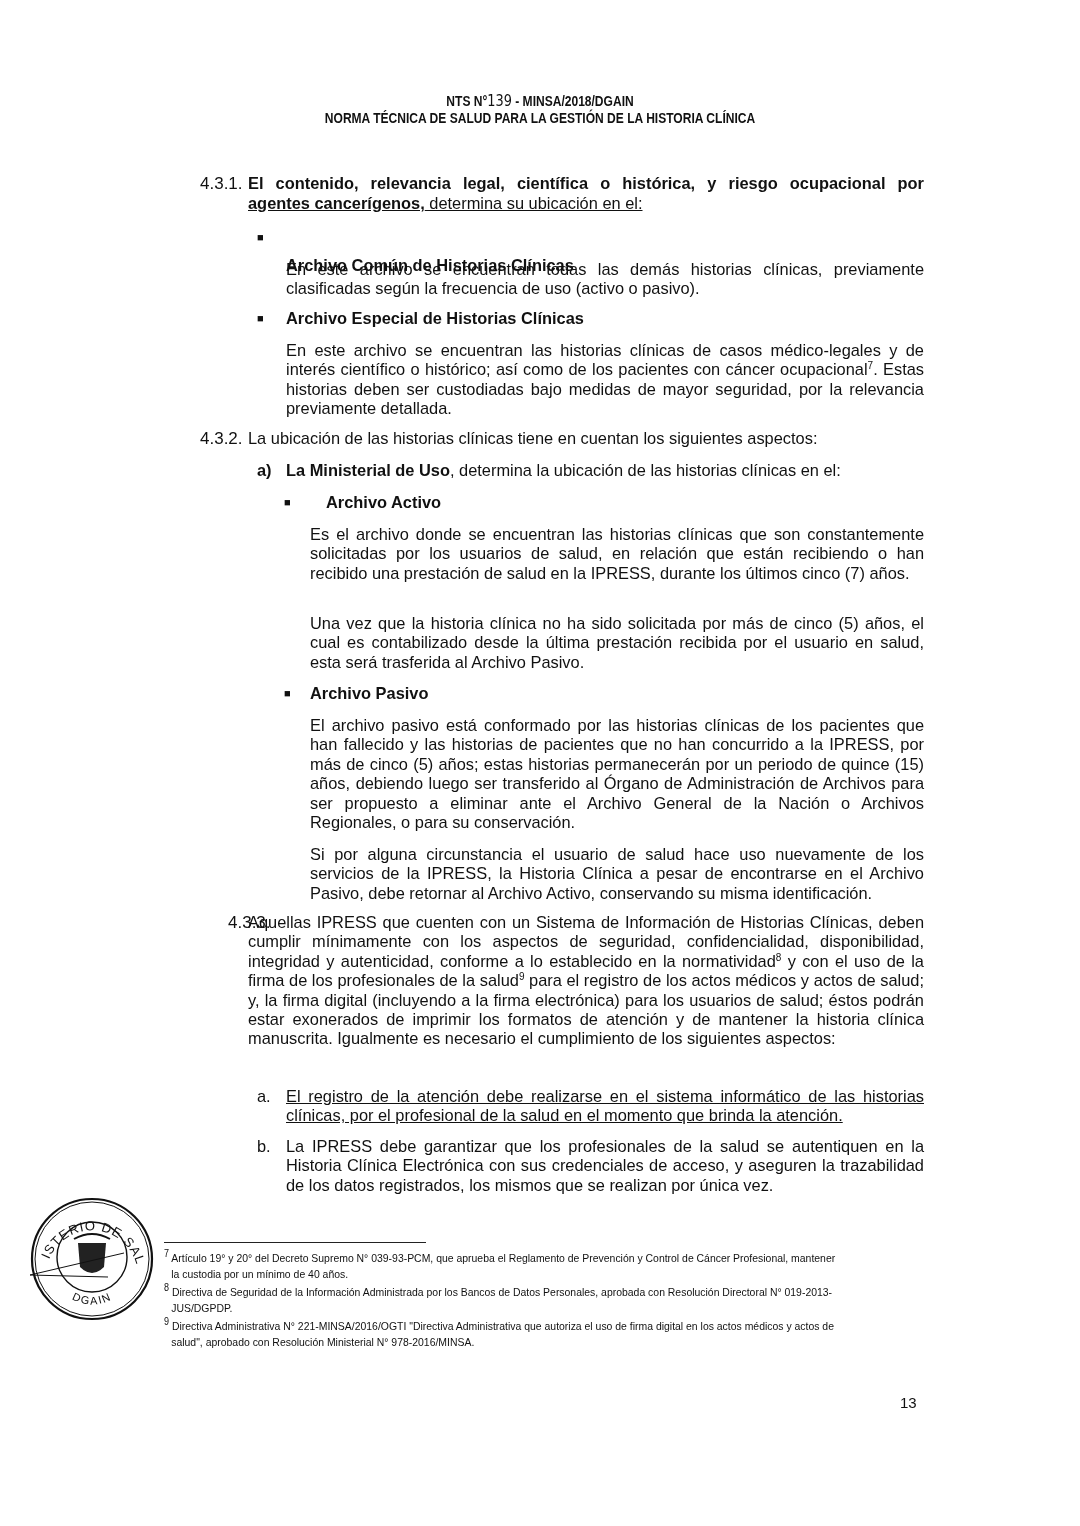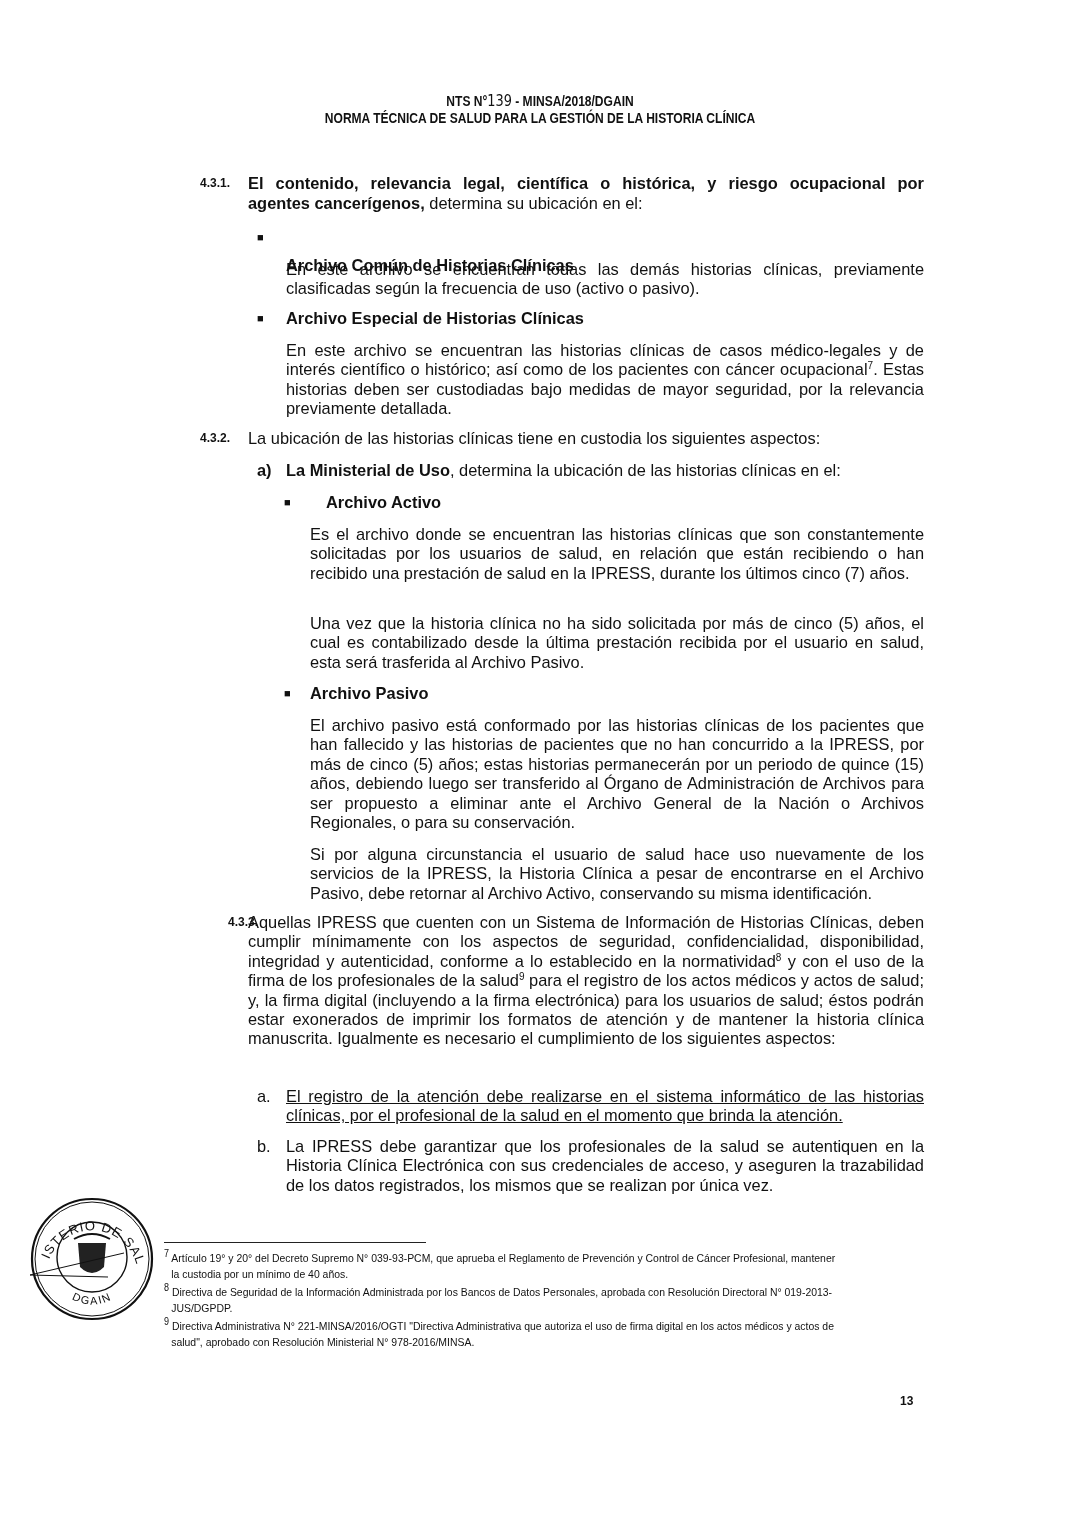--- a/index.html
+++ b/index.html
@@ -6,53 +6,53 @@
   body { width: 1080px; height: 1526px; position: relative; overflow: hidden;
          font-family: "Liberation Sans", sans-serif; color: #111; }
   .hdr { position: absolute; left: 0; width: 1080px; text-align: center;
          font-family: "Liberation Sans", sans-serif; font-weight: bold; font-size: 14px;
          transform: scaleX(0.86); transform-origin: 540px 0; }
   .hdr1 { top: 92px; }
   .hdr2 { top: 110px; }
   .hand { font-family: "DejaVu Sans", sans-serif; font-weight: normal; font-size: 15px; letter-spacing: 0; }
   .blk { position: absolute; font-size: 16.4px; line-height: 19.4px; text-align: justify; }
   .b { font-weight: bold; }
-  .num { position: absolute; font-weight: bold; font-size: 12px; line-height: 19.4px; }
+  .num { position: absolute; font-weight: normal; font-size: 17px; line-height: 19.4px; }
   .bullet { position: absolute; font-size: 11px; line-height: 19.4px; }
   .sup { font-size: 10px; vertical-align: super; line-height: 0; }
   .fnline { position: absolute; left: 164px; top: 1242px; width: 262px; height: 1px; background: #222; }
   .fn { position: absolute; left: 164px; width: 760px; font-size: 11.6px; line-height: 15.5px;
         transform: scaleX(0.9); transform-origin: 0 0; width: 845px; }
   .fn .indent { padding-left: 8px; display: block; }
-  .pgnum { position: absolute; left: 900px; top: 1394px; font-size: 12px; font-weight: bold; }
+  .pgnum { position: absolute; left: 900px; top: 1394px; font-size: 15px; font-weight: normal; }
   .seal { position: absolute; left: 28px; top: 1195px; width: 128px; height: 128px; }
   .jl { text-align-last: left; }
 </style>
 </head>
 <body>
 
 <div class="hdr hdr1">
   <span>NTS N°</span><span class="hand">139</span><span> - MINSA/2018/DGAIN</span>
 </div>
 <div class="hdr hdr2">NORMA TÉCNICA DE SALUD PARA LA GESTIÓN DE LA HISTORIA CLÍNICA</div>
 
 <div class="num" style="left:200px; top:174px;">4.3.1.</div>
 <div class="blk b" style="left:248px; top:174px; width:676px; text-align-last: justify;">El contenido, relevancia legal, científica o histórica, y riesgo ocupacional por</div>
-<div class="blk" style="left:248px; top:194px; width:676px;"><span class="b">agentes cancerígenos,</span><span> determina su ubicación en el:</span></div>
+<div class="blk" style="left:248px; top:194px; width:676px;text-decoration:underline;"><span class="b">agentes cancerígenos,</span><span> determina su ubicación en el:</span></div>
 
 <div class="bullet" style="left:257px; top:228px;">■</div>
 <div class="blk b" style="left:286px; top:228px;margin-top:28px;">Archivo Común de Historias Clínicas</div>
 <div class="blk jl" style="left:286px; top:260px; width:638px;">En este archivo se encuentran todas las demás historias clínicas, previamente clasificadas según la frecuencia de uso (activo o pasivo).</div>
 
 <div class="bullet" style="left:257px; top:309px;">■</div>
 <div class="blk b" style="left:286px; top:309px;">Archivo Especial de Historias Clínicas</div>
 <div class="blk jl" style="left:286px; top:341px; width:638px;"><span>En este archivo se encuentran las historias clínicas de casos médico-legales y de interés científico o histórico; así como de los pacientes con cáncer ocupacional</span><span class="sup">7</span><span>. Estas historias deben ser custodiadas bajo medidas de mayor seguridad, por la relevancia previamente detallada.</span></div>
 
 <div class="num" style="left:200px; top:429px;">4.3.2.</div>
-<div class="blk" style="left:248px; top:429px;">La ubicación de las historias clínicas tiene en custodia los siguientes aspectos:</div>
+<div class="blk" style="left:248px; top:429px;">La ubicación de las historias clínicas tiene en cuentan los siguientes aspectos:</div>
 
 <div class="blk b" style="left:257px; top:461px;">a)</div>
 <div class="blk" style="left:286px; top:461px;"><span class="b">La Ministerial de Uso</span><span>, determina la ubicación de las historias clínicas en el:</span></div>
 
 <div class="bullet" style="left:284px; top:493px;">■</div>
 <div class="blk b" style="left:326px; top:493px;">Archivo Activo</div>
 <div class="blk jl" style="left:310px; top:525px; width:614px;">Es el archivo donde se encuentran las historias clínicas que son constantemente solicitadas por los usuarios de salud, en relación que están recibiendo o han recibido una prestación de salud en la IPRESS, durante los últimos cinco (7) años.</div>
 <div class="blk jl" style="left:310px; top:614px; width:614px;">Una vez que la historia clínica no ha sido solicitada por más de cinco (5) años, el cual es contabilizado desde la última prestación recibida por el usuario en salud, esta será trasferida al Archivo Pasivo.</div>
 
 <div class="bullet" style="left:284px; top:684px;">■</div>

